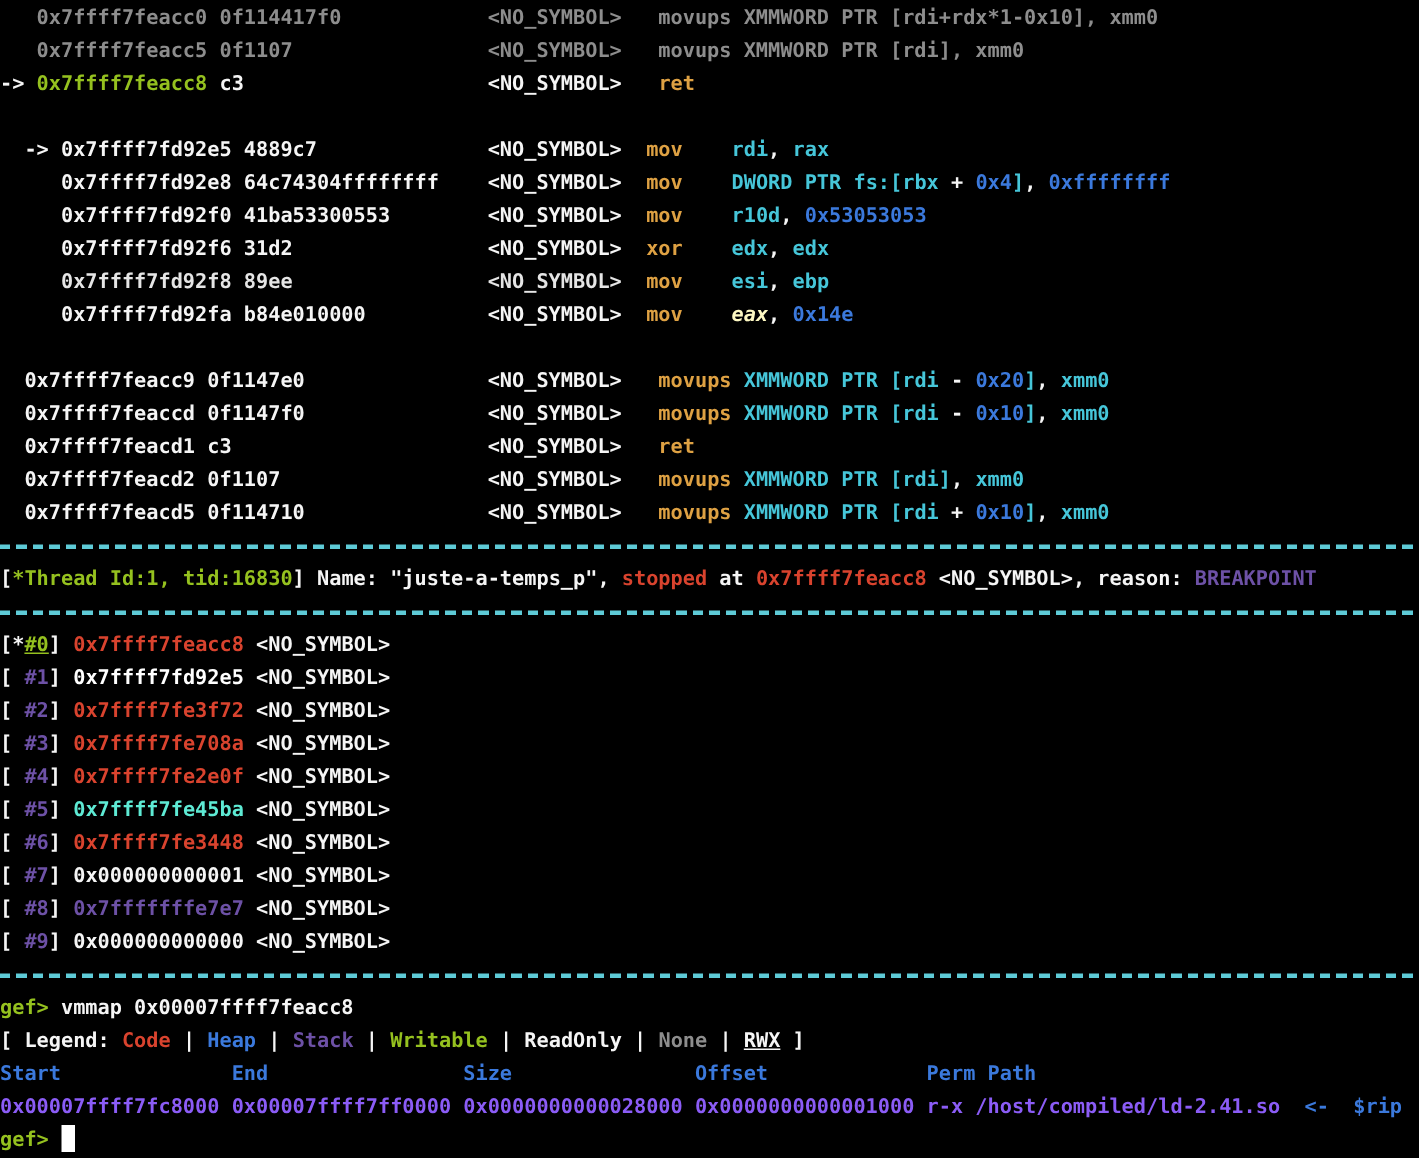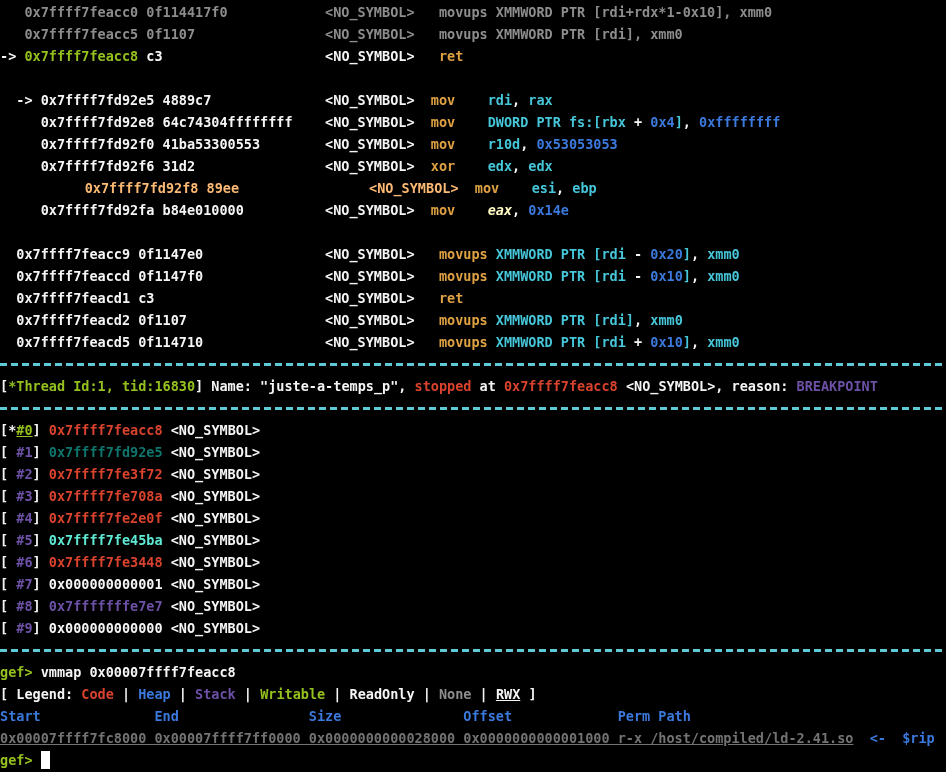--- a/index.html
+++ b/index.html
@@ -50,41 +50,41 @@
 <div id="screen">
   <div id="terminal">
       <div class="ln"><span style="color: rgb(141, 141, 141);">   0x7ffff7feacc0 0f114417f0            &lt;NO_SYMBOL&gt;   movups XMMWORD PTR [rdi+rdx*1-0x10], xmm0</span></div>
       <div class="ln"><span style="color: rgb(141, 141, 141);">   0x7ffff7feacc5 0f1107                &lt;NO_SYMBOL&gt;   movups XMMWORD PTR [rdi], xmm0</span></div>
       <div class="ln"><span style="color: rgb(245, 245, 245);">-&gt; </span><span style="color: rgb(149, 193, 31);">0x7ffff7feacc8</span><span style="color: rgb(245, 245, 245); text-align: right;"> c3                    &lt;NO_SYMBOL&gt;   </span><span style="color: rgb(222, 161, 67);">ret</span></div>
       <div class="ln"></div>
       <div class="ln"><span style="color: rgb(245, 245, 245);">  -&gt; </span><span style="color: rgb(245, 245, 245);">0x7ffff7fd92e5 4889c7              &lt;NO_SYMBOL&gt;  </span><span style="color: rgb(222, 161, 67);">mov</span><span style="color: rgb(245, 245, 245);">    </span><span style="color: rgb(70, 198, 217);">rdi</span><span style="color: rgb(245, 245, 245);">, </span><span style="color: rgb(70, 198, 217);">rax</span></div>
       <div class="ln"><span style="color: rgb(245, 245, 245);">     0x7ffff7fd92e8 64c74304ffffffff    &lt;NO_SYMBOL&gt;  </span><span style="color: rgb(222, 161, 67);">mov</span><span style="color: rgb(245, 245, 245);">    </span><span style="color: rgb(70, 198, 217);">DWORD PTR fs:[rbx</span><span style="color: rgb(245, 245, 245);"> + </span><span style="color: rgb(59, 121, 220);">0x4</span><span style="color: rgb(70, 198, 217);">]</span><span style="color: rgb(245, 245, 245);">, </span><span style="color: rgb(59, 121, 220);">0xffffffff</span></div>
       <div class="ln"><span style="color: rgb(245, 245, 245);">     0x7ffff7fd92f0 41ba53300553        &lt;NO_SYMBOL&gt;  </span><span style="color: rgb(222, 161, 67);">mov</span><span style="color: rgb(245, 245, 245);">    </span><span style="color: rgb(70, 198, 217);">r10d</span><span style="color: rgb(245, 245, 245);">, </span><span style="color: rgb(59, 121, 220);">0x53053053</span></div>
       <div class="ln"><span style="color: rgb(245, 245, 245);">     0x7ffff7fd92f6 31d2                &lt;NO_SYMBOL&gt;  </span><span style="color: rgb(222, 161, 67);">xor</span><span style="color: rgb(245, 245, 245);">    </span><span style="color: rgb(70, 198, 217);">edx</span><span style="color: rgb(245, 245, 245);">, </span><span style="color: rgb(70, 198, 217);">edx</span></div>
-      <div class="ln"><span style="color: #fdba74; padding-left: 44px;">     0x7ffff7fd92f8 89ee                &lt;NO_SYMBOL&gt;  </span><span style="color: rgb(222, 161, 67);">mov</span><span style="color: rgb(245, 245, 245);">    </span><span style="color: rgb(70, 198, 217);">esi</span><span style="color: rgb(245, 245, 245);">, </span><span style="color: rgb(70, 198, 217);">ebp</span></div>
+      <div class="ln"><span style="color: #e5e5e5;">     0x7ffff7fd92f8 89ee                &lt;NO_SYMBOL&gt;  </span><span style="color: rgb(222, 161, 67);">mov</span><span style="color: rgb(245, 245, 245);">    </span><span style="color: rgb(70, 198, 217);">esi</span><span style="color: rgb(245, 245, 245);">, </span><span style="color: rgb(70, 198, 217);">ebp</span></div>
       <div class="ln"><span style="color: rgb(245, 245, 245);">     0x7ffff7fd92fa b84e010000          &lt;NO_SYMBOL&gt;  </span><span style="color: rgb(222, 161, 67);">mov</span><span style="color: rgb(245, 245, 245);">    </span><span style="color: #fef9c3; font-style: italic;">eax</span><span style="color: rgb(245, 245, 245);">, </span><span style="color: rgb(59, 121, 220);">0x14e</span></div>
       <div class="ln"></div>
       <div class="ln"><span style="color: rgb(245, 245, 245);">  0x7ffff7feacc9 0f1147e0               &lt;NO_SYMBOL&gt;   </span><span style="color: rgb(222, 161, 67);">movups </span><span style="color: rgb(70, 198, 217);">XMMWORD PTR [rdi</span><span style="color: rgb(245, 245, 245);"> - </span><span style="color: rgb(59, 121, 220);">0x20</span><span style="color: rgb(70, 198, 217);">]</span><span style="color: rgb(245, 245, 245);">, </span><span style="color: rgb(70, 198, 217);">xmm0</span></div>
       <div class="ln"><span style="color: rgb(245, 245, 245);">  0x7ffff7feaccd 0f1147f0               &lt;NO_SYMBOL&gt;   </span><span style="color: rgb(222, 161, 67);">movups </span><span style="color: rgb(70, 198, 217);">XMMWORD PTR [rdi</span><span style="color: rgb(245, 245, 245);"> - </span><span style="color: rgb(59, 121, 220);">0x10</span><span style="color: rgb(70, 198, 217);">]</span><span style="color: rgb(245, 245, 245);">, </span><span style="color: rgb(70, 198, 217);">xmm0</span></div>
       <div class="ln"><span style="color: rgb(245, 245, 245);">  0x7ffff7feacd1 c3                     &lt;NO_SYMBOL&gt;   </span><span style="color: rgb(222, 161, 67);">ret</span></div>
       <div class="ln"><span style="color: rgb(245, 245, 245);">  0x7ffff7feacd2 0f1107                 &lt;NO_SYMBOL&gt;   </span><span style="color: rgb(222, 161, 67);">movups </span><span style="color: rgb(70, 198, 217);">XMMWORD PTR [rdi]</span><span style="color: rgb(245, 245, 245);">, </span><span style="color: rgb(70, 198, 217);">xmm0</span></div>
       <div class="ln"><span style="color: rgb(245, 245, 245);">  0x7ffff7feacd5 0f114710               &lt;NO_SYMBOL&gt;   </span><span style="color: rgb(222, 161, 67);">movups </span><span style="color: rgb(70, 198, 217);">XMMWORD PTR [rdi</span><span style="color: rgb(245, 245, 245);"> + </span><span style="color: rgb(59, 121, 220);">0x10</span><span style="color: rgb(70, 198, 217);">]</span><span style="color: rgb(245, 245, 245);">, </span><span style="color: rgb(70, 198, 217);">xmm0</span></div>
       <div class="ln sepln"><div class="dash" style="background: repeating-linear-gradient(90deg, rgb(94, 202, 214) 0px, rgb(94, 202, 214) 7px, transparent 7px, transparent 11px);"></div></div>
       <div class="ln"><span style="color: rgb(245, 245, 245);">[</span><span style="color: rgb(149, 193, 31);">*Thread Id:1, tid:16830</span><span style="color: rgb(245, 245, 245);">] Name: "juste-a-temps_p", </span><span style="color: rgb(217, 67, 46);">stopped</span><span style="color: rgb(245, 245, 245);"> at </span><span style="color: rgb(217, 67, 46);">0x7ffff7feacc8</span><span style="color: rgb(245, 245, 245);"> &lt;NO_SYMBOL&gt;, reason: </span><span style="color: rgb(109, 81, 166);">BREAKPOINT</span></div>
       <div class="ln sepln"><div class="dash" style="background: repeating-linear-gradient(90deg, rgb(94, 202, 214) 0px, rgb(94, 202, 214) 7px, transparent 7px, transparent 11px);"></div></div>
       <div class="ln"><span style="color: rgb(245, 245, 245);">[</span><span style="color: rgb(245, 245, 245);">*</span><span style="color: rgb(149, 193, 31); text-decoration: underline;">#0</span><span style="color: rgb(245, 245, 245);">] </span><span style="color: rgb(217, 67, 46);">0x7ffff7feacc8</span><span style="color: rgb(245, 245, 245);"> &lt;NO_SYMBOL&gt;</span></div>
-      <div class="ln"><span style="color: rgb(245, 245, 245);">[ </span><span style="color: rgb(109, 81, 166);">#1</span><span style="color: rgb(245, 245, 245);">] </span><span style="color: #0f766e;">0x7ffff7fd92e5</span><span style="color: rgb(245, 245, 245);"> &lt;NO_SYMBOL&gt;</span></div>
+      <div class="ln"><span style="color: rgb(245, 245, 245);">[ </span><span style="color: rgb(109, 81, 166);">#1</span><span style="color: rgb(245, 245, 245);">] </span><span style="color: #ffffff;">0x7ffff7fd92e5</span><span style="color: rgb(245, 245, 245);"> &lt;NO_SYMBOL&gt;</span></div>
       <div class="ln"><span style="color: rgb(245, 245, 245);">[ </span><span style="color: rgb(109, 81, 166);">#2</span><span style="color: rgb(245, 245, 245);">] </span><span style="color: rgb(217, 67, 46); margin-top: 44px;">0x7ffff7fe3f72</span><span style="color: rgb(245, 245, 245);"> &lt;NO_SYMBOL&gt;</span></div>
       <div class="ln"><span style="color: rgb(245, 245, 245);">[ </span><span style="color: rgb(109, 81, 166);">#3</span><span style="color: rgb(245, 245, 245);">] </span><span style="color: rgb(217, 67, 46);">0x7ffff7fe708a</span><span style="color: rgb(245, 245, 245);"> &lt;NO_SYMBOL&gt;</span></div>
       <div class="ln"><span style="color: rgb(245, 245, 245);">[ </span><span style="color: rgb(109, 81, 166);">#4</span><span style="color: rgb(245, 245, 245);">] </span><span style="color: rgb(217, 67, 46);">0x7ffff7fe2e0f</span><span style="color: rgb(245, 245, 245);"> &lt;NO_SYMBOL&gt;</span></div>
       <div class="ln"><span style="color: rgb(245, 245, 245);">[ </span><span style="color: rgb(109, 81, 166);">#5</span><span style="color: rgb(245, 245, 245);">] </span><span style="color: #5eead4;">0x7ffff7fe45ba</span><span style="color: rgb(245, 245, 245);"> &lt;NO_SYMBOL&gt;</span></div>
       <div class="ln"><span style="color: rgb(245, 245, 245);">[ </span><span style="color: rgb(109, 81, 166);">#6</span><span style="color: rgb(245, 245, 245);">] </span><span style="color: rgb(217, 67, 46);">0x7ffff7fe3448</span><span style="color: rgb(245, 245, 245);"> &lt;NO_SYMBOL&gt;</span></div>
       <div class="ln"><span style="color: rgb(245, 245, 245);">[ </span><span style="color: rgb(109, 81, 166);">#7</span><span style="color: rgb(245, 245, 245);">] </span><span style="color: rgb(245, 245, 245);">0x000000000001</span><span style="color: rgb(245, 245, 245);"> &lt;NO_SYMBOL&gt;</span></div>
       <div class="ln"><span style="color: rgb(245, 245, 245);">[ </span><span style="color: rgb(109, 81, 166);">#8</span><span style="color: rgb(245, 245, 245);">] </span><span style="color: rgb(109, 81, 166);">0x7fffffffe7e7</span><span style="color: rgb(245, 245, 245);"> &lt;NO_SYMBOL&gt;</span></div>
       <div class="ln"><span style="color: rgb(245, 245, 245);">[ </span><span style="color: rgb(109, 81, 166);">#9</span><span style="color: rgb(245, 245, 245);">] </span><span style="color: rgb(245, 245, 245);">0x000000000000</span><span style="color: rgb(245, 245, 245);"> &lt;NO_SYMBOL&gt;</span></div>
       <div class="ln sepln"><div class="dash" style="background: repeating-linear-gradient(90deg, rgb(94, 202, 214) 0px, rgb(94, 202, 214) 7px, transparent 7px, transparent 11px);"></div></div>
       <div class="ln"><span style="color: rgb(149, 193, 31);">gef&gt;</span><span style="color: rgb(245, 245, 245);"> vmmap 0x00007ffff7feacc8</span></div>
       <div class="ln"><span style="color: rgb(245, 245, 245);">[ Legend: </span><span style="color: rgb(217, 67, 46);">Code</span><span style="color: rgb(245, 245, 245);"> | </span><span style="color: rgb(59, 121, 220);">Heap</span><span style="color: rgb(245, 245, 245);"> | </span><span style="color: rgb(109, 81, 166);">Stack</span><span style="color: rgb(245, 245, 245);"> | </span><span style="color: rgb(149, 193, 31);">Writable</span><span style="color: rgb(245, 245, 245);"> | </span><span style="color: rgb(245, 245, 245);">ReadOnly</span><span style="color: rgb(245, 245, 245);"> | </span><span style="color: rgb(141, 141, 141);">None</span><span style="color: rgb(245, 245, 245);"> | </span><span style="color: rgb(245, 245, 245); text-decoration: underline;">RWX</span><span style="color: rgb(245, 245, 245);"> ]</span></div>
       <div class="ln"><span style="color: rgb(59, 121, 220);">Start              End                Size               Offset             Perm Path</span></div>
-      <div class="ln"><span style="color: #737373; text-decoration: underline;">0x00007ffff7fc8000 0x00007ffff7ff0000 0x0000000000028000 0x0000000000001000 r-x /host/compiled/ld-2.41.so</span><span style="color: rgb(59, 121, 220);">  &lt;-  $rip</span></div>
+      <div class="ln"><span style="color: #8b5cf6;">0x00007ffff7fc8000 0x00007ffff7ff0000 0x0000000000028000 0x0000000000001000 r-x /host/compiled/ld-2.41.so</span><span style="color: rgb(59, 121, 220);">  &lt;-  $rip</span></div>
       <div class="ln"><span style="color: rgb(149, 193, 31);">gef&gt;</span><span style="color: rgb(245, 245, 245);"> </span><span class="cursor"></span></div>
     </div>
 </div>
 
 </body></html>

